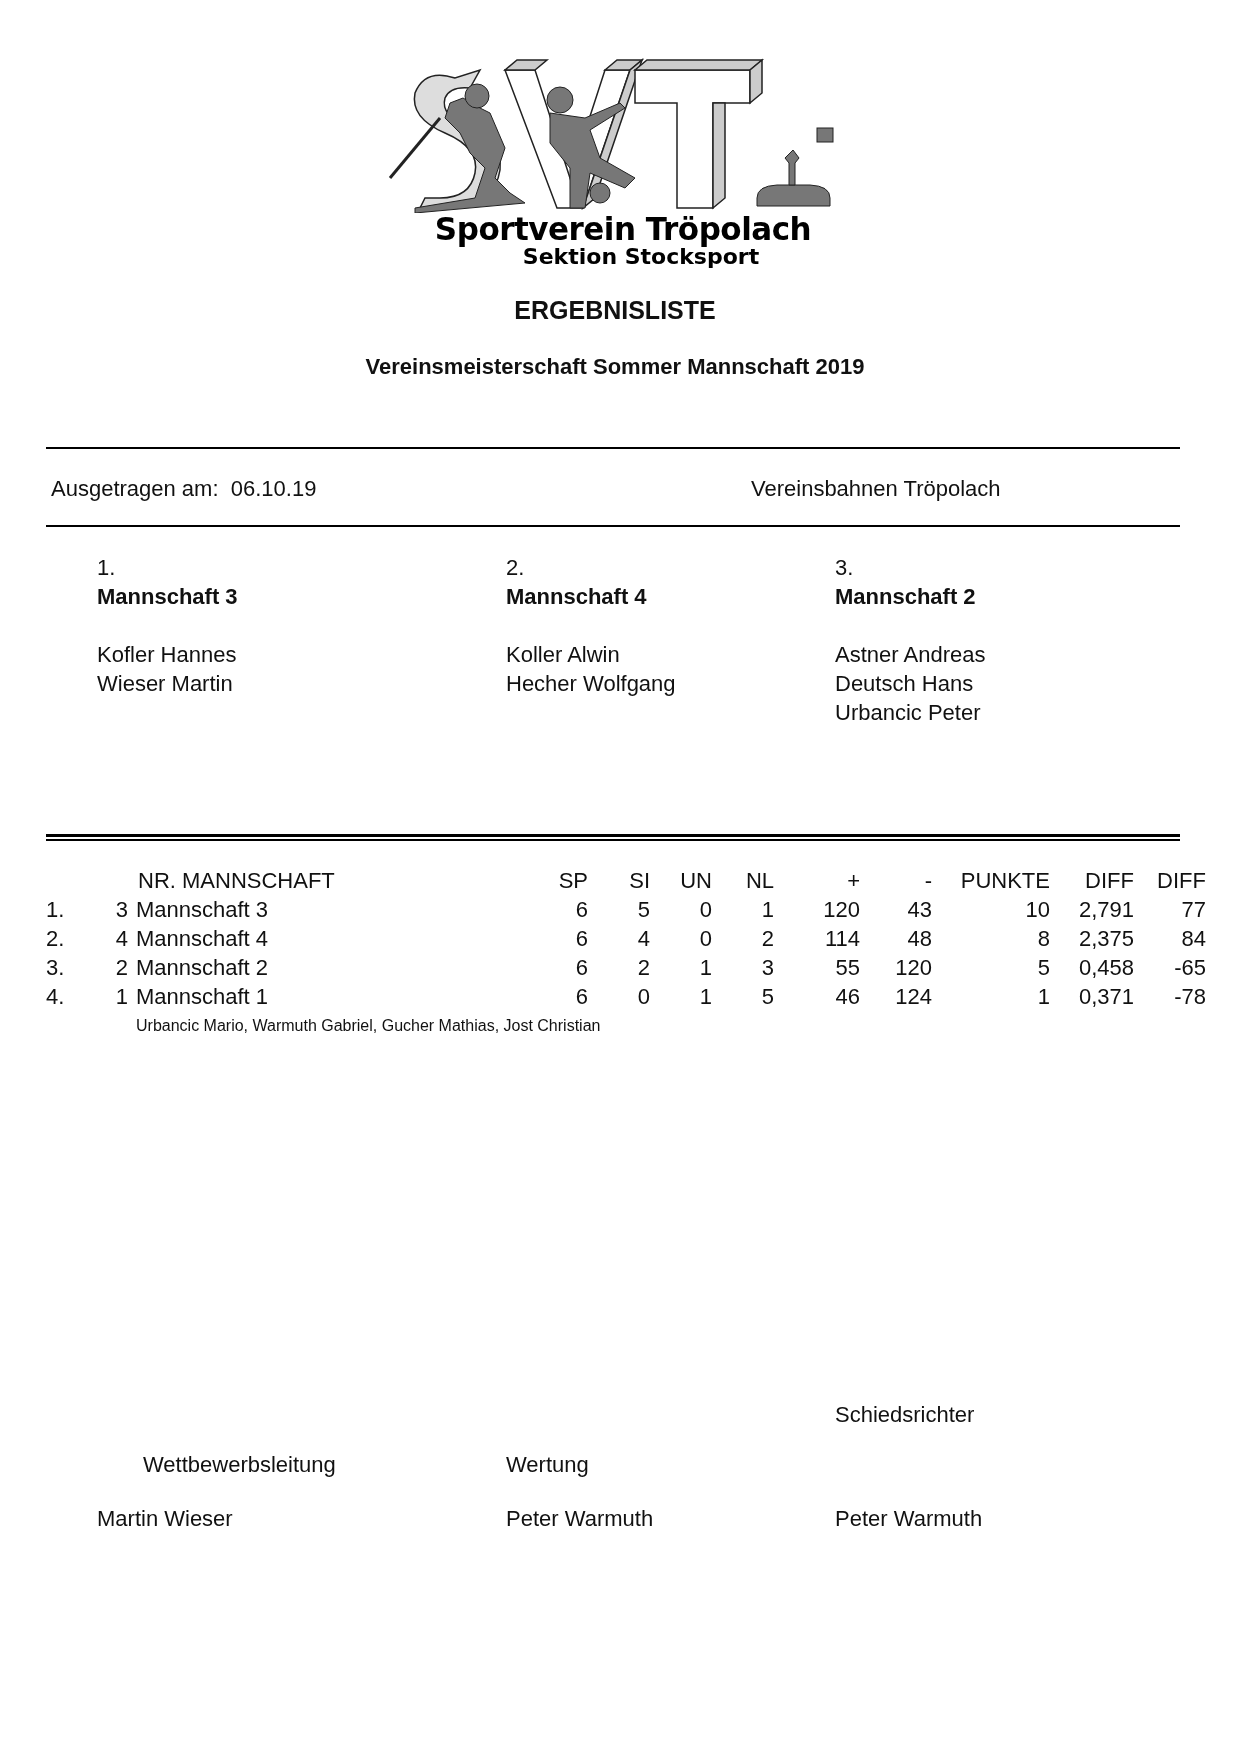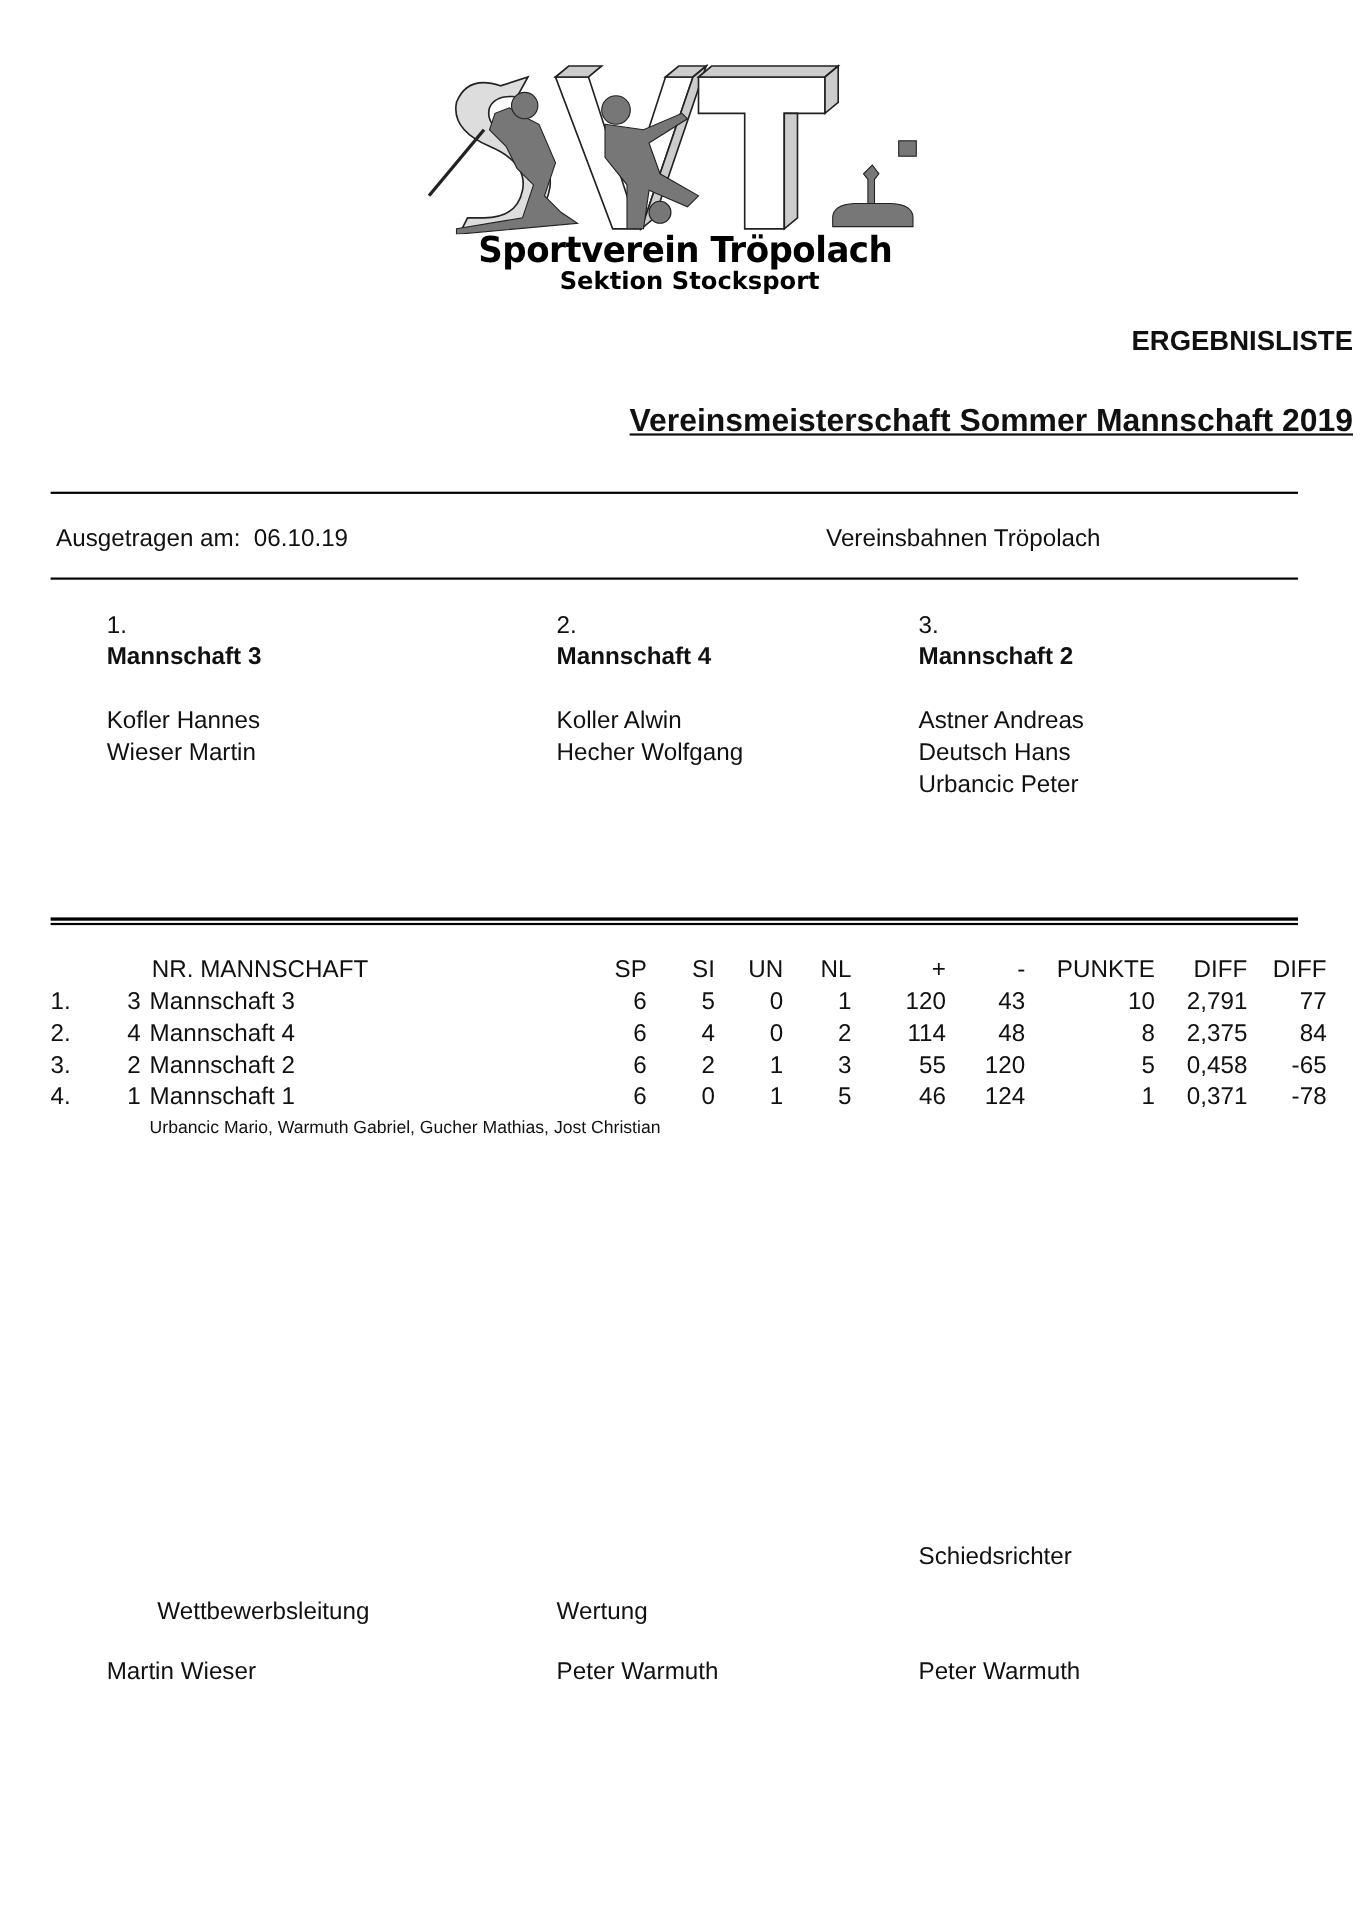--- a/index.html
+++ b/index.html
@@ -3,24 +3,24 @@
   <meta charset="utf-8">
   <style>
     html, body { margin:0; padding:0; background:#fff; }
     body { width:1240px; height:1754px; position:relative; overflow:hidden;
            font-family:"Liberation Sans", sans-serif; color:#111; }
     .abs { position:absolute; }
     .logo { left:385px; top:58px; width:450px; height:215px; }
     .logo-line1 { position:absolute; left:38px; top:152px; width:400px; text-align:center;
                   font-family:"DejaVu Sans", sans-serif; font-weight:bold; font-size:31px;
                   letter-spacing:-0.5px; color:#000; transform:scaleY(1.05); }
-    .logo-line2 { position:absolute; left:42px; top:186px; width:400px; text-align:center;
+    .logo-line2 { position:absolute; left:56px; top:186px; width:400px; text-align:center;
                   font-family:"DejaVu Sans", sans-serif; font-weight:bold; font-size:22px;
                   color:#000; }
-    .title { left:0; width:1230px; text-align:right; font-weight:bold; }
+    .title { left:0; width:1230px; text-align:center; font-weight:bold; }
     .hr { left:46px; width:1134px; height:2px; background:#000; }
     .txt { font-size:22px; line-height:29px; }
     .bold { font-weight:bold; }
     table.res { position:absolute; left:46px; top:866px; border-collapse:collapse; font-size:22px; }
     table.res td, table.res th { padding:0; height:29px; line-height:29px; font-weight:normal; white-space:nowrap; }
     .r { text-align:right; }
     .l { text-align:left; }
     .members { font-size:16px; line-height:18px; }
   </style>
 </head>
@@ -54,21 +54,21 @@
 
     <path d="M372,140 Q372,128 392,127 L425,127 Q445,128 445,140 L445,148 L372,148 Z" fill="#777" stroke="#222"></path>
     <path d="M404,127 L404,105 L400,100 L408,92 L414,100 L410,105 L410,127 Z" fill="#777" stroke="#222"></path>
     <rect x="432" y="70" width="16" height="14" fill="#777" stroke="#222"></rect>
   </svg>
   <div class="logo-line1">Sportverein  Tröpolach</div>
   <div class="logo-line2">Sektion Stocksport</div>
 </div>
 
 <div class="abs title" style="top:296px; font-size:25px;">ERGEBNISLISTE</div>
-<div class="abs title" style="top:367px; font-size:29px;text-decoration:underline;">Vereinsmeisterschaft Sommer Mannschaft 2019</div>
+<div class="abs title" style="top:354px; font-size:22px;">Vereinsmeisterschaft Sommer Mannschaft 2019</div>
 
 <div class="abs hr" style="top:447px;"></div>
 
 <div class="abs txt" style="left:51px; top:474px;">
   <span>Ausgetragen am:</span>&nbsp;
   <span>06.10.19</span>
 </div>
 <div class="abs txt" style="left:751px; top:474px;">Vereinsbahnen Tröpolach</div>
 
 <div class="abs hr" style="top:525px;"></div>

